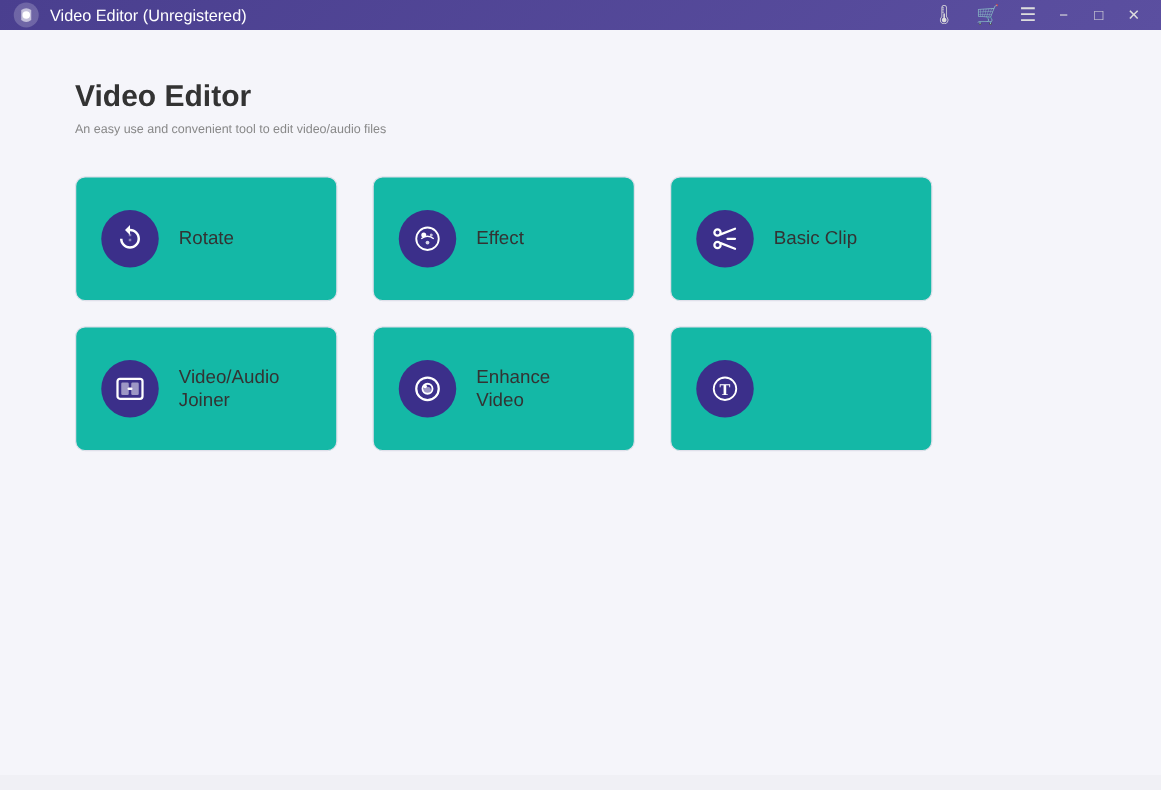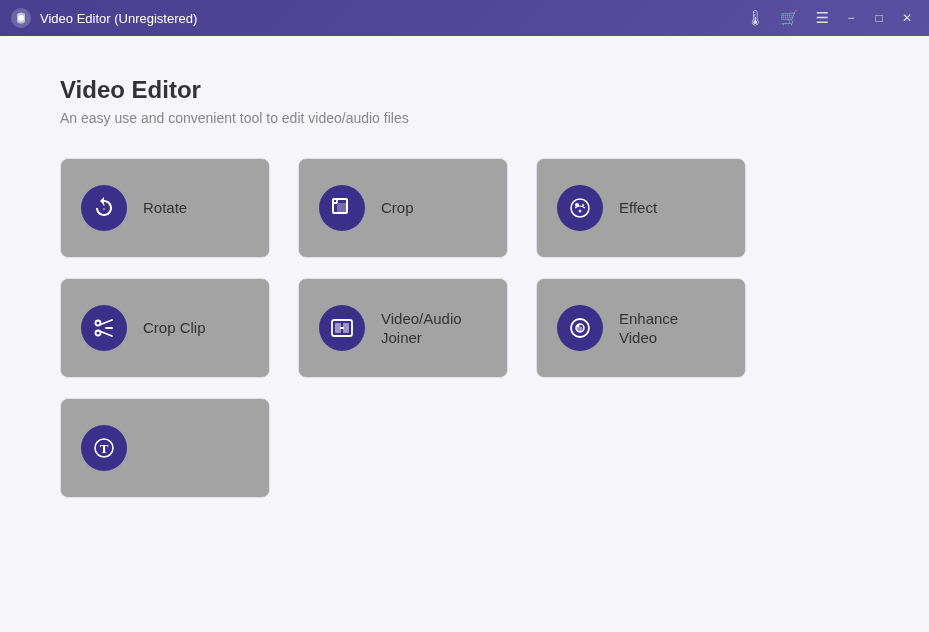--- a/index.html
+++ b/index.html
@@ -8,21 +8,21 @@
       height: 632px;
       font-family: 'Segoe UI', Arial, sans-serif;
       background: #f0f0f5;
       overflow: hidden;
     }
 
     
     .titlebar {
       display: flex;
       align-items: center;
-      height: 36px;
+      height: 24px;
       background: linear-gradient(135deg, #4a3f8f 0%, #5b4fa0 100%);
       padding: 0 10px;
       user-select: none;
     }
     .titlebar-logo {
       width: 22px;
       height: 22px;
       margin-right: 8px;
     }
     .titlebar-title {
@@ -59,36 +59,36 @@
       height: calc(632px - 36px);
       padding: 40px 60px;
     }
     .page-title {
       font-size: 24px;
       font-weight: 600;
       color: #333;
       margin-bottom: 6px;
     }
     .page-subtitle {
-      font-size: 14px;
+      font-size: 10px;
       color: #888;
       margin-bottom: 32px;
     }
 
     
     .grid {
       display: grid;
       grid-template-columns: repeat(3, 210px);
       grid-template-rows: repeat(3, 100px);
       gap: 20px 28px;
     }
 
     
     .card {
-      background: #a3a3a3;
+      background: #14b8a6;
       border: 1px solid #e0e0ea;
       border-radius: 8px;
       display: flex;
       align-items: center;
       padding: 0 20px;
       cursor: pointer;
       transition: box-shadow 0.15s, border-color 0.15s;
     }
 
     .card-icon-wrap {
@@ -145,30 +145,20 @@
       <div class="card-icon-wrap">
         <svg viewBox="0 0 24 24">
           <path d="M12 4V1L8 5l4 4V6c3.31 0 6 2.69 6 6s-2.69 6-6 6-6-2.69-6-6H4c0 4.42 3.58 8 8 8s8-3.58 8-8-3.58-8-8-8z"></path>
 
           <path d="M11 8h2v2h-2zM11 12h2v2h-2z" fill="rgba(255,255,255,0.4)"></path>
         </svg>
       </div>
       <span class="card-label">Rotate</span>
     </div>
 
-    <div class="card">
-      <div class="card-icon-wrap">
-        <svg viewBox="0 0 24 24">
-          <rect x="3" y="3" width="14" height="14" rx="1" ry="1" fill="none" stroke="white" stroke-width="2"></rect>
-          <path d="M7 3v4M3 7h4" stroke="white" stroke-width="2"></path>
-          <rect x="7" y="7" width="10" height="10" rx="1" fill="rgba(255,255,255,0.3)"></rect>
-        </svg>
-      </div>
-      <span class="card-label">Crop</span>
-    </div>
 
     <div class="card">
       <div class="card-icon-wrap">
         <svg viewBox="0 0 24 24">
           <circle cx="12" cy="12" r="9" fill="none" stroke="white" stroke-width="1.5"></circle>
           <circle cx="9" cy="9" r="2" fill="white"></circle>
           <circle cx="15" cy="9" r="1.2" fill="rgba(255,255,255,0.7)"></circle>
           <circle cx="12" cy="15" r="1.5" fill="rgba(255,255,255,0.8)"></circle>
           <path d="M7 12 Q12 8 17 12" stroke="white" stroke-width="1.2" fill="none"></path>
         </svg>
@@ -178,21 +168,21 @@
 
     <div class="card">
       <div class="card-icon-wrap">
         <svg viewBox="0 0 24 24">
           <circle cx="6" cy="7" r="2.5" fill="none" stroke="white" stroke-width="1.8"></circle>
           <circle cx="6" cy="17" r="2.5" fill="none" stroke="white" stroke-width="1.8"></circle>
           <path d="M8.5 8.5L20 4M8.5 15.5L20 20" stroke="white" stroke-width="1.8" stroke-linecap="round"></path>
           <path d="M14 12L20 12" stroke="white" stroke-width="1.8" stroke-linecap="round"></path>
         </svg>
       </div>
-      <span class="card-label">Crop Clip</span>
+      <span class="card-label">Basic Clip</span>
     </div>
 
 
     <div class="card">
       <div class="card-icon-wrap">
         <svg viewBox="0 0 24 24">
           <rect x="2" y="4" width="20" height="16" rx="2" fill="none" stroke="white" stroke-width="1.8"></rect>
           <rect x="5" y="7" width="6" height="10" rx="1" fill="rgba(255,255,255,0.5)"></rect>
           <rect x="13" y="7" width="6" height="10" rx="1" fill="rgba(255,255,255,0.5)"></rect>
           <path d="M11 12h2" stroke="white" stroke-width="2" stroke-linecap="round"></path>

